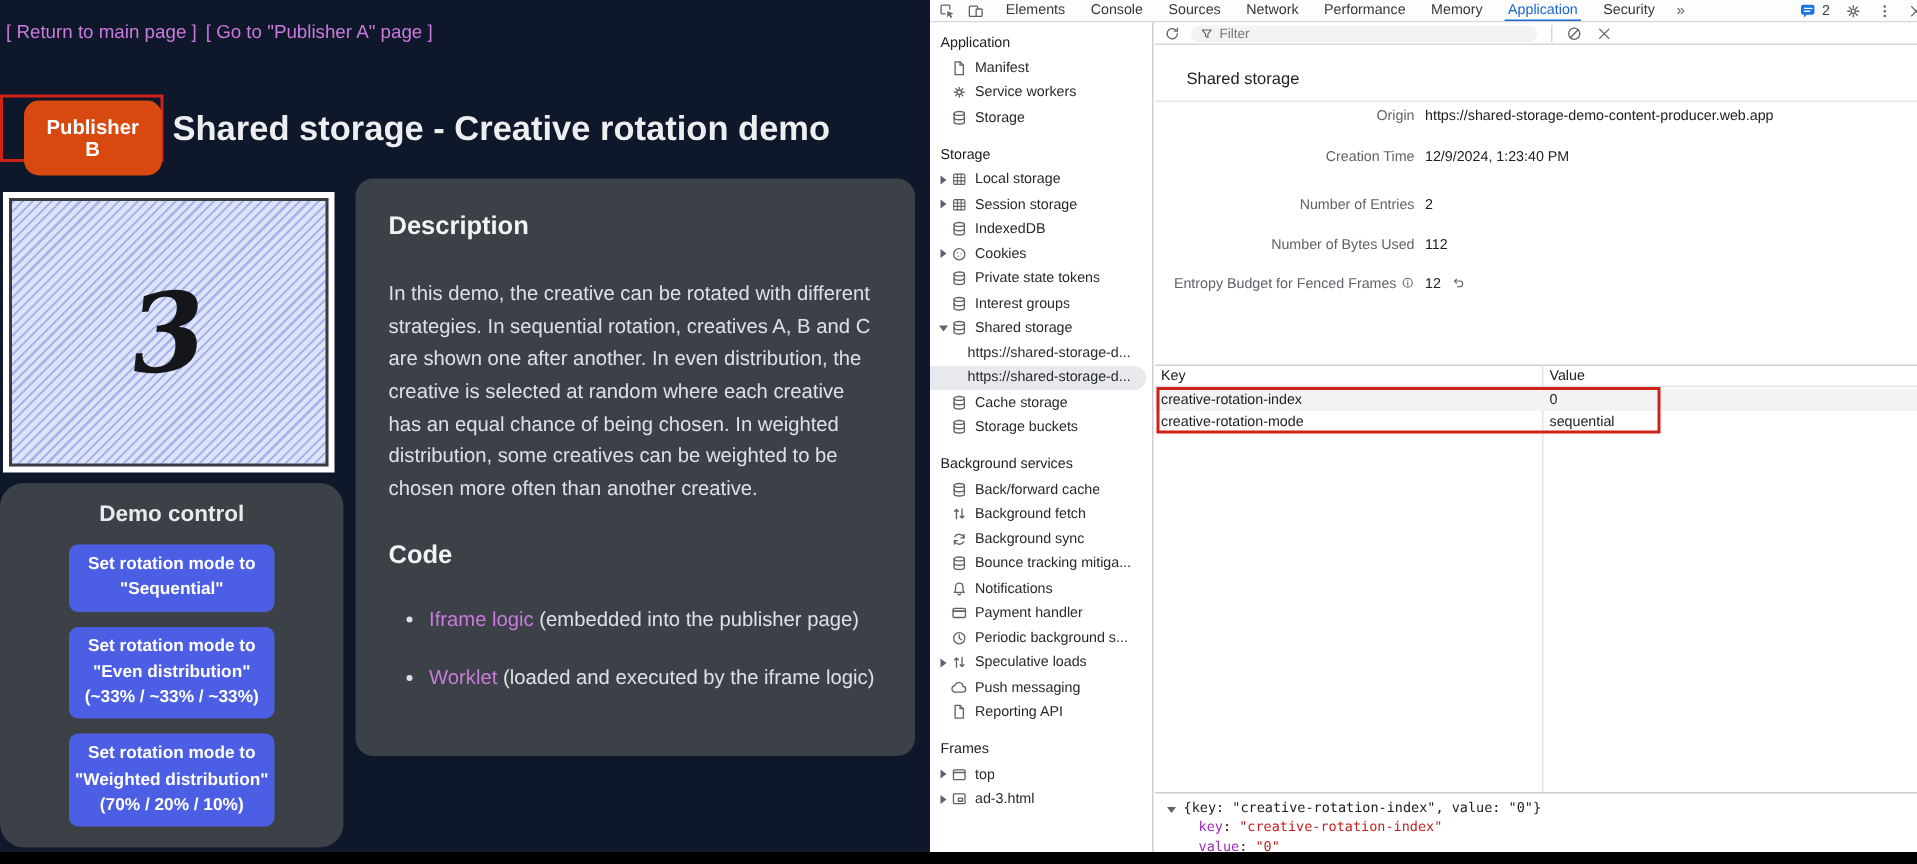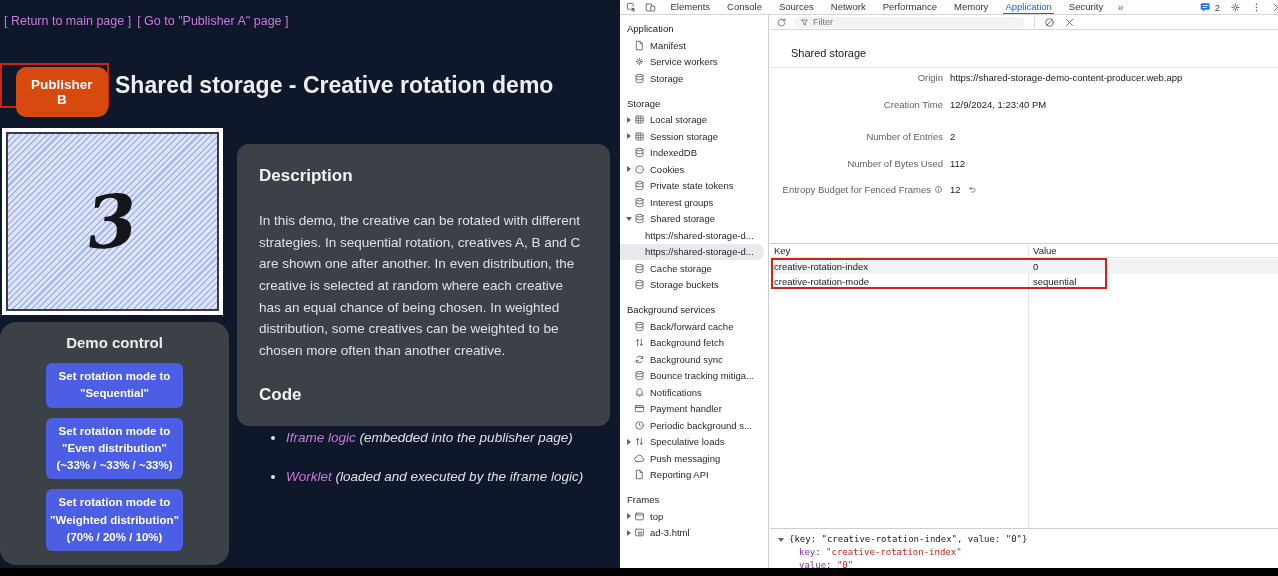--- a/index.html
+++ b/index.html
@@ -22,27 +22,27 @@
     display:flex; align-items:center; justify-content:center; }
   .creative-number { font-family:"DejaVu Serif",serif; font-style:italic; font-weight:bold; font-size:72px;
     color:#15161a; transform:rotate(-5deg); line-height:1; }
 
   .demo-panel { position:absolute; left:0; top:322px; width:229px; height:243px; background:#3c4147; border-radius:16px; }
   .demo-title { text-align:center; margin-top:12px; font-size:15px; font-weight:bold; color:#e8eaec; }
   .demo-buttons { display:flex; flex-direction:column; align-items:center; gap:10px; margin-top:12px; }
   .demo-btn { width:137px; background:#4c5ee4; border:none; border-radius:6px; color:#fff; font-weight:bold;
     font-size:11.5px; line-height:1.5; padding:5px 2px; text-align:center; font-family:inherit; cursor:pointer; }
 
-  .desc-panel { position:absolute; left:237px; top:144px; width:373px; height:282px; background:#3c4147;
+  .desc-panel { position:absolute; left:237px; top:119px; width:373px; height:385px; background:#3c4147;
     border-radius:12px; padding:14px 22px; color:#dee1e4; font-size:13.5px; line-height:1.6; }
   .desc-title, .code-title { font-size:17px; font-weight:bold; color:#f2f3f5; margin:4px 0 9px; }
   .desc-p2 { margin-top:21px; }
   .code-title { margin-top:20px; }
   .code-list { margin:6px 0 0 0; padding-left:27px; }
-  .code-list li { margin:18px 0;font-style:italic; }
+  .code-list li { margin:18px 0; }
   .code-list a { color:#c87bdc; text-decoration:none; }
 
   
   .dt { position:absolute; left:620px; top:0; width:658px; height:568px; background:#fff; font-size:9.5px; color:#202124; }
   .dt-tabbar { position:absolute; left:0; top:0; width:658px; height:15px; background:#fdfdfe;
     border-bottom:1px solid #d5d8db; display:flex; align-items:center; overflow:hidden; }
   .ti { display:inline-flex; width:12px; height:12px; align-items:center; justify-content:center; flex:none; }
   .ti svg { width:11px; height:11px; }
   .ti-inspect { margin-left:5px; }
   .ti-device { margin-left:7px; margin-right:6px; }

